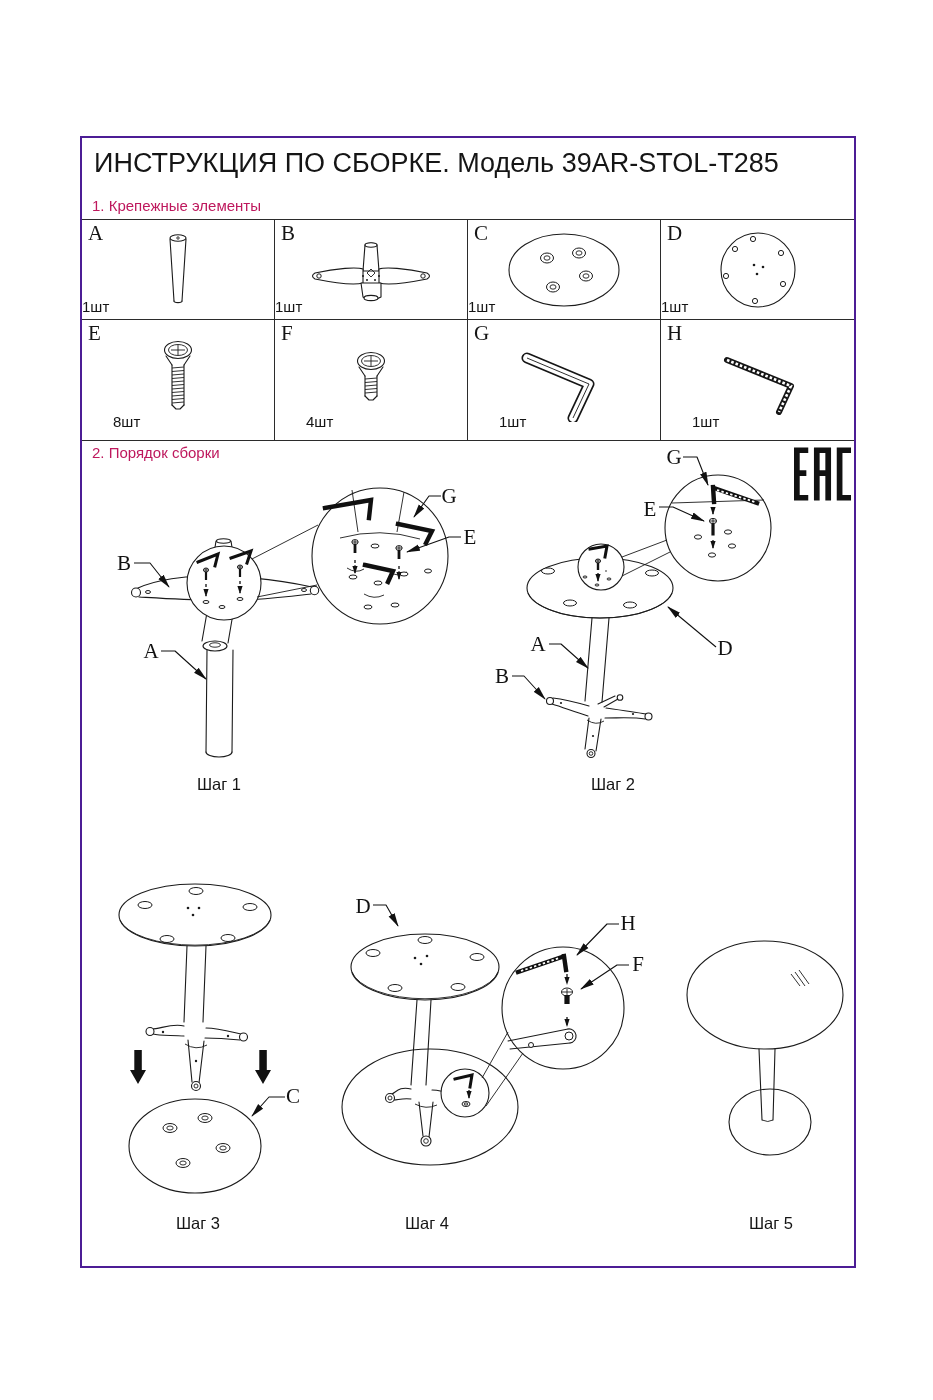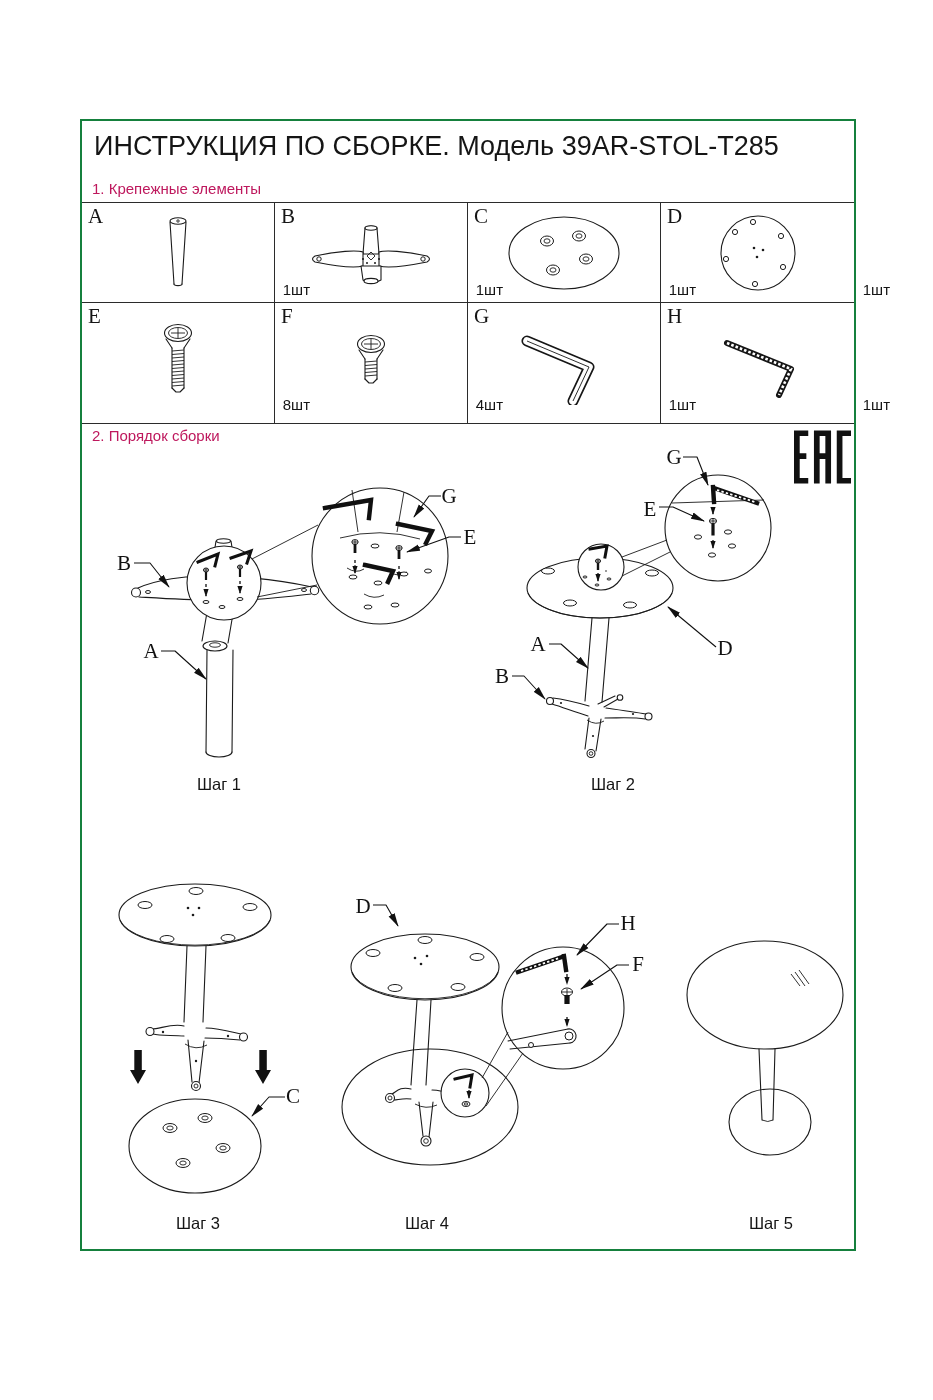--- a/index.html
+++ b/index.html
@@ -1,36 +1,36 @@
 <!DOCTYPE html>
 <html><head>
 <meta charset="utf-8">
 <style>
   html,body{margin:0;padding:0;background:#fff;}
   .page{position:relative;width:933px;height:1400px;background:#fff;overflow:hidden;
         font-family:"Liberation Sans",sans-serif;color:#111;}
-  .doc-border{position:absolute;left:80px;top:119px;width:776px;height:1132px;
-        border:2px solid #15803d;box-sizing:border-box;}
+  .doc-border{position:absolute;left:80px;top:136px;width:776px;height:1132px;
+        border:2px solid #4c1d95;box-sizing:border-box;}
   .doc-title{position:absolute;left:12px;top:10px;font-size:27px;letter-spacing:0;
         color:#151515;white-space:nowrap;}
   .sec-label{position:absolute;left:10px;font-size:15px;color:#be185d;}
   .sec1{top:59px;}
   .sec2{top:306px;text-align:right;}
   .parts-grid{position:absolute;left:0;top:81px;width:100%;box-sizing:border-box;
         display:grid;grid-template-columns:repeat(4,1fr);grid-template-rows:100px 120px;
         border-top:1.5px solid #2b2b2b;border-bottom:1.5px solid #2b2b2b;}
   .cell{position:relative;border-right:1.2px solid #2b2b2b;display:flex;
         align-items:center;justify-content:center;box-sizing:border-box;}
   .cell.last{border-right:none;}
   .cell.r1{border-bottom:1.2px solid #2b2b2b;}
   .cell .letter{position:absolute;top:1px;left:6px;font-family:"Liberation Serif",serif;
         font-size:21px;color:#151515;}
-  .cell .qty{position:absolute;bottom:4px;left:0;width:100%;text-align:right;
-        font-size:15px;color:#151515;margin-left:36px;}
-  .cell.r2 .qty{bottom:10px;}
+  .cell .qty{position:absolute;bottom:4px;left:0;width:100%;text-align:left;
+        font-size:15px;color:#151515;}
+  .cell.r2 .qty{bottom:10px;padding-left:31px;}
   .eac{position:absolute;left:712px;top:308px;}
   .diagram-svg{position:absolute;left:0;top:0;pointer-events:none;}
   
   .ln{fill:none;stroke:#1b1b1b;stroke-width:1.1;stroke-linecap:round;stroke-linejoin:round;}
   .lnw{fill:#fff;stroke:#1b1b1b;stroke-width:1.1;stroke-linejoin:round;}
   .thin{fill:none;stroke:#1b1b1b;stroke-width:0.9;}
   .hole{fill:#fff;stroke:#1b1b1b;stroke-width:1;}
   .dot{fill:#1b1b1b;stroke:none;}
   .key{fill:none;stroke:#101010;stroke-width:4.4;stroke-linecap:square;stroke-linejoin:miter;}
   .mkey{fill:none;stroke:#101010;stroke-width:3;stroke-linecap:square;}

